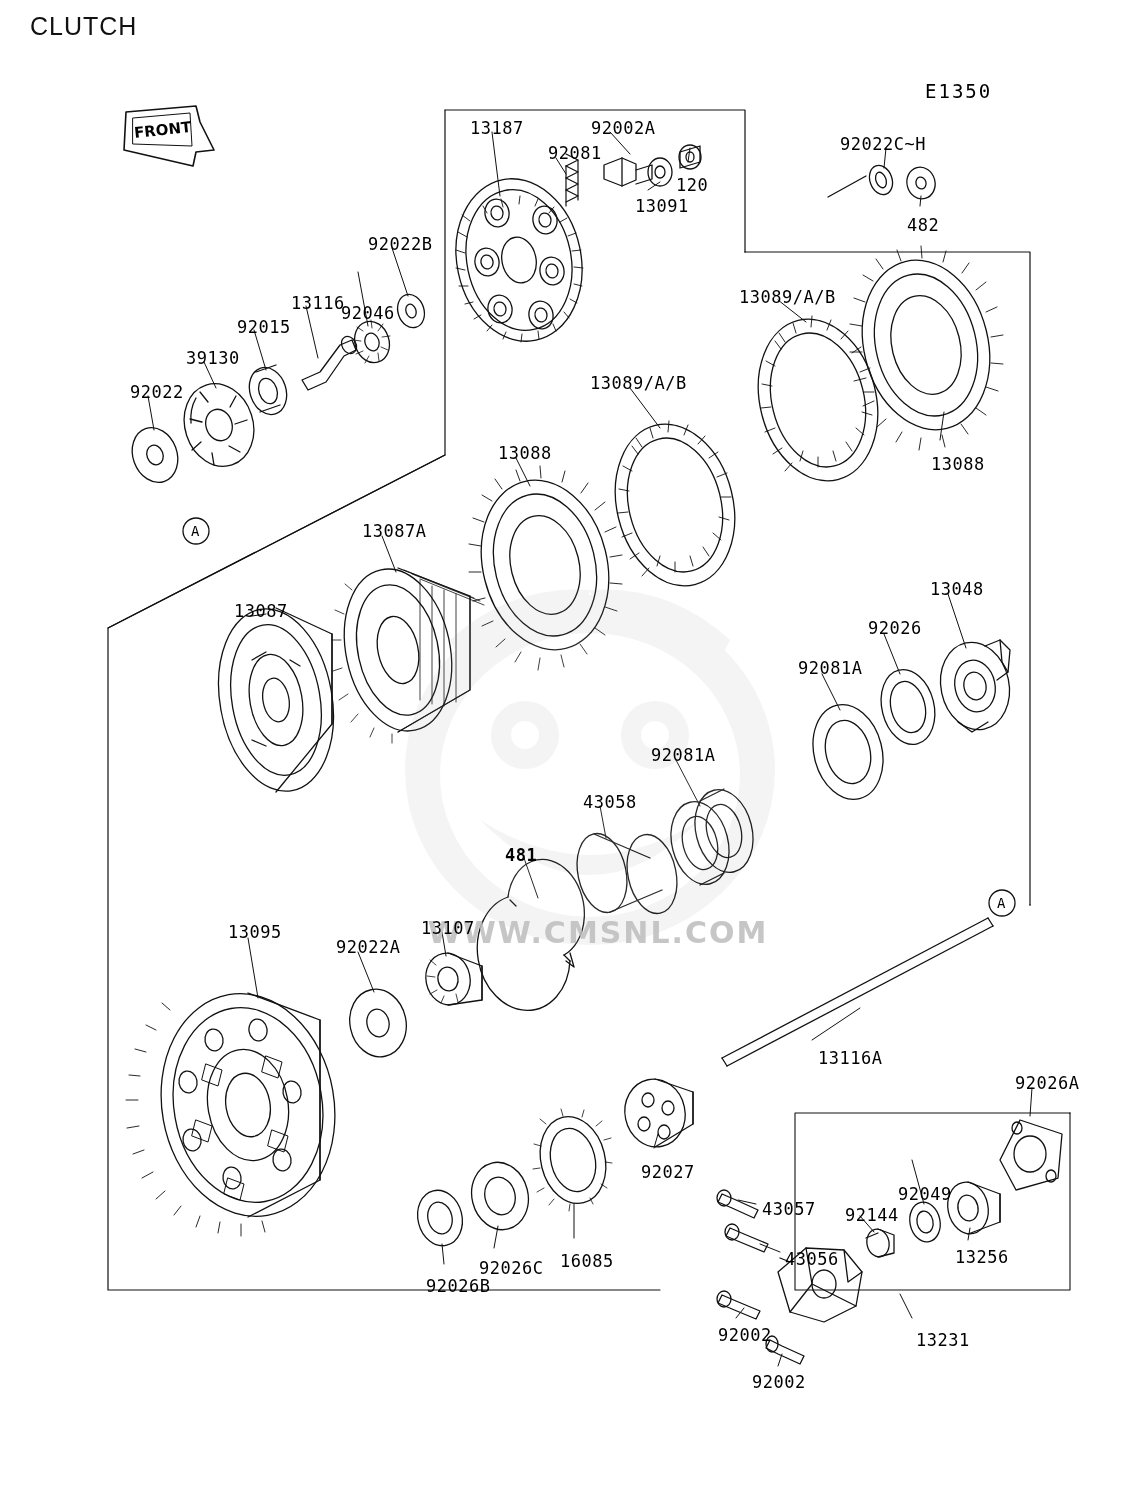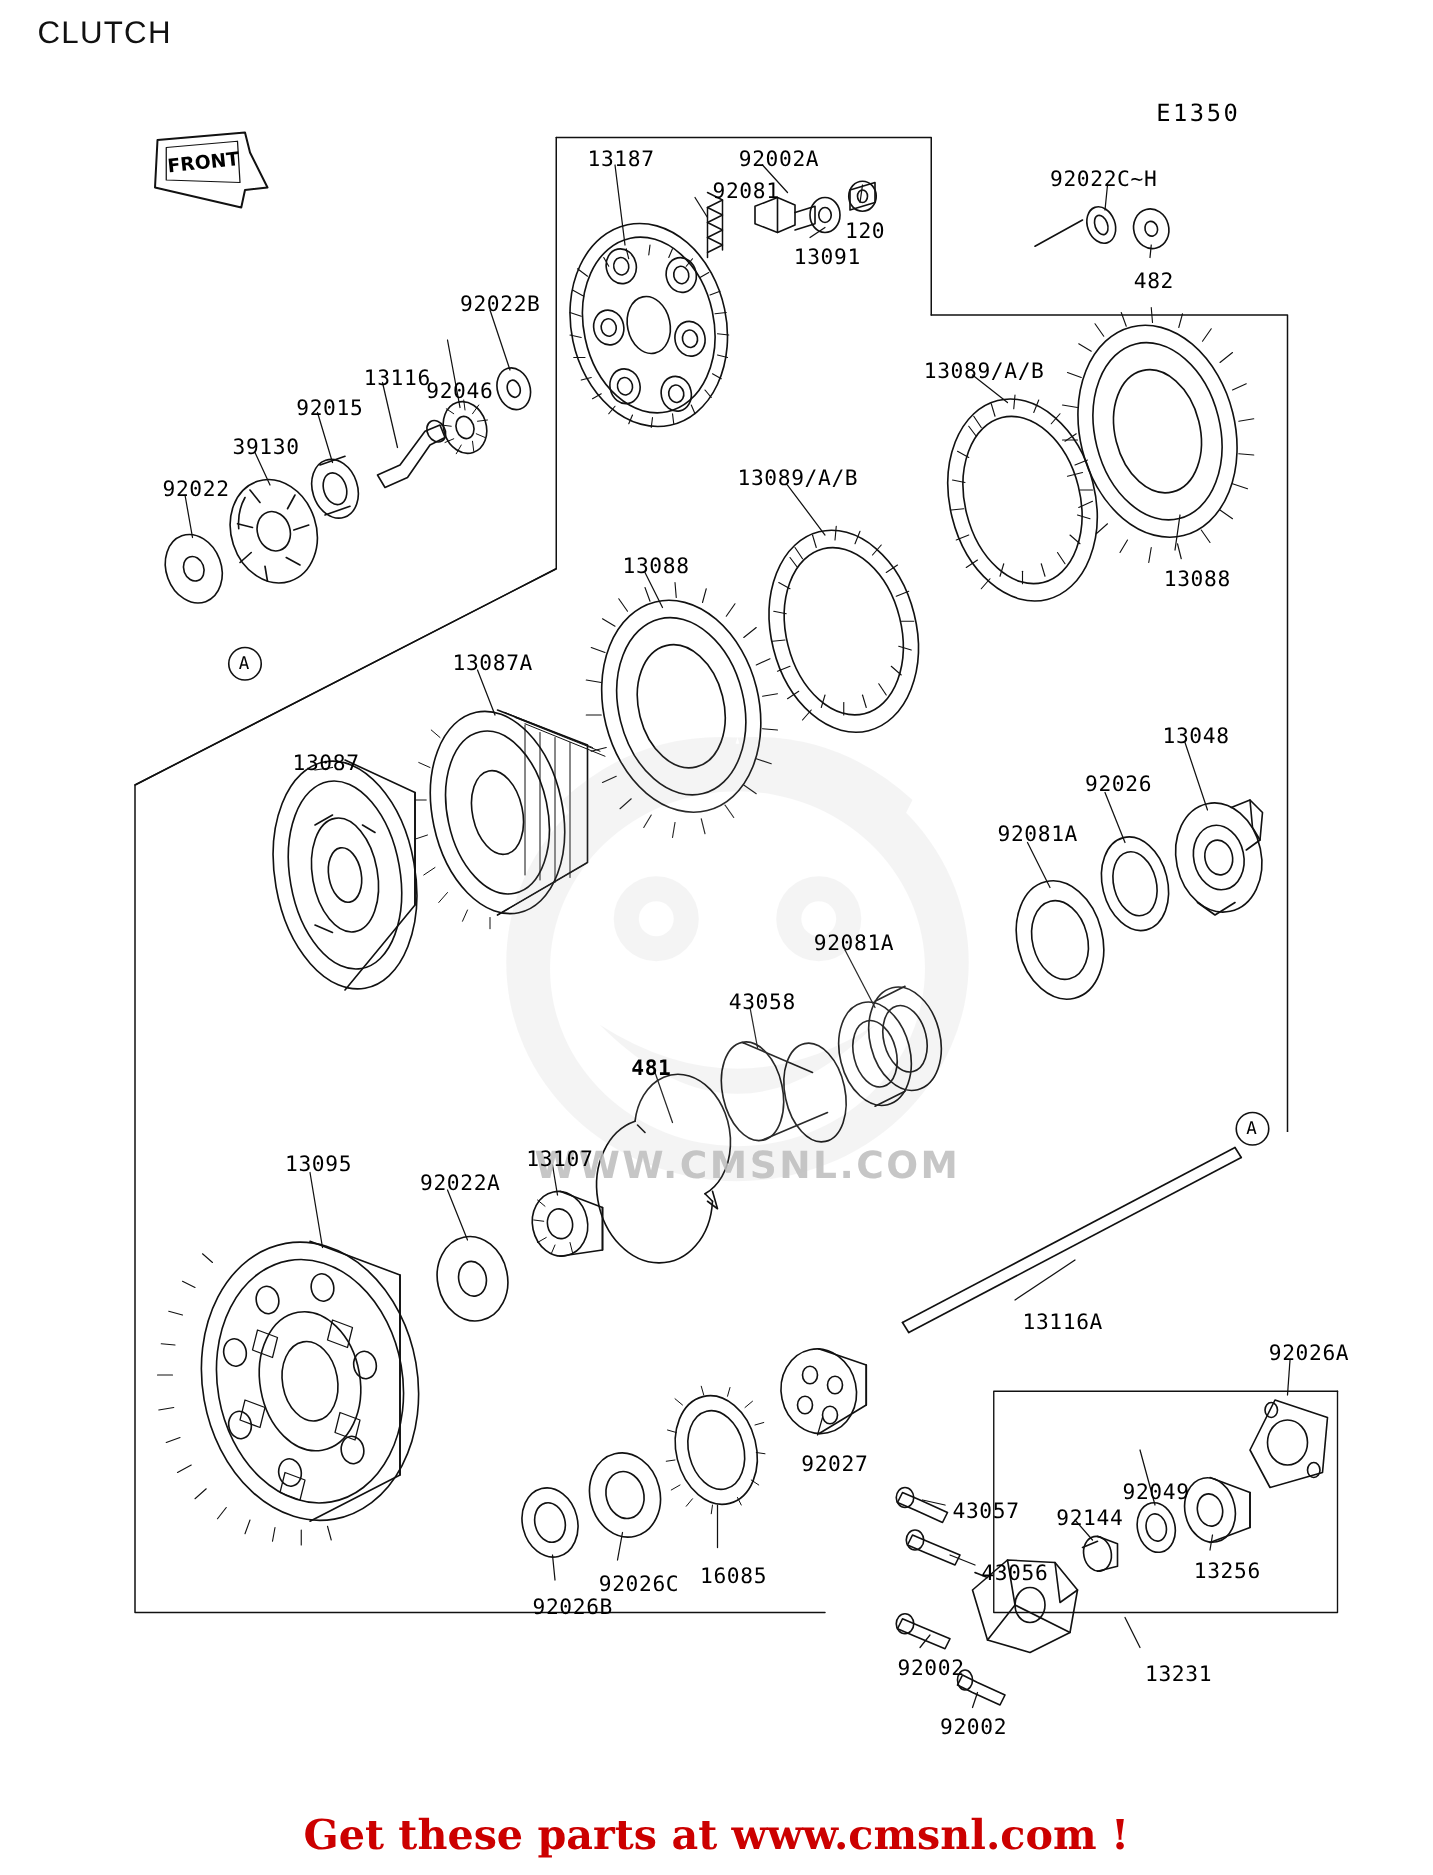--- a/index.html
+++ b/index.html
@@ -573,21 +573,21 @@
   <div class="front-badge">
     <div class="txt">FRONT</div>
   </div>
 
   <div class="lbl" style="left:191px;top:523px;font-size:14px;">A</div>
   <div class="lbl" style="left:997px;top:895px;font-size:14px;">A</div>
 
   <div id="labels">
       <div class="lbl" style="left: 470px; top: 118px;">13187</div>
       <div class="lbl" style="left: 591px; top: 118px;">92002A</div>
-      <div class="lbl" style="left: 570px; top: 143px; text-align: center;">92081</div>
+      <div class="lbl" style="left: 548px; top: 143px; text-align: center;">92081</div>
       <div class="lbl" style="left: 676px; top: 175px;">120</div>
       <div class="lbl" style="left: 635px; top: 196px;">13091</div>
       <div class="lbl" style="left: 840px; top: 134px;">92022C~H</div>
       <div class="lbl" style="left: 907px; top: 215px;">482</div>
       <div class="lbl" style="left: 368px; top: 234px;">92022B</div>
       <div class="lbl" style="left: 341px; top: 259px; margin-top: 44px;">92046</div>
       <div class="lbl" style="left: 291px; top: 293px;">13116</div>
       <div class="lbl" style="left: 237px; top: 317px;">92015</div>
       <div class="lbl" style="left: 186px; top: 348px;">39130</div>
       <div class="lbl" style="left: 130px; top: 382px;">92022</div>
@@ -615,14 +615,13 @@
       <div class="lbl" style="left: 785px; top: 1249px;">43056</div>
       <div class="lbl" style="left: 955px; top: 1247px;">13256</div>
       <div class="lbl" style="left: 560px; top: 1251px;">16085</div>
       <div class="lbl" style="left: 479px; top: 1258px;">92026C</div>
       <div class="lbl" style="left: 426px; top: 1276px;">92026B</div>
       <div class="lbl" style="left: 718px; top: 1325px;">92002</div>
       <div class="lbl" style="left: 916px; top: 1330px;">13231</div>
       <div class="lbl" style="left: 752px; top: 1372px;">92002</div>
     </div>
 
-  <div class="footer">Get these parts at www.cmsnl.com !</div>
 </div>
 
 </body></html>

